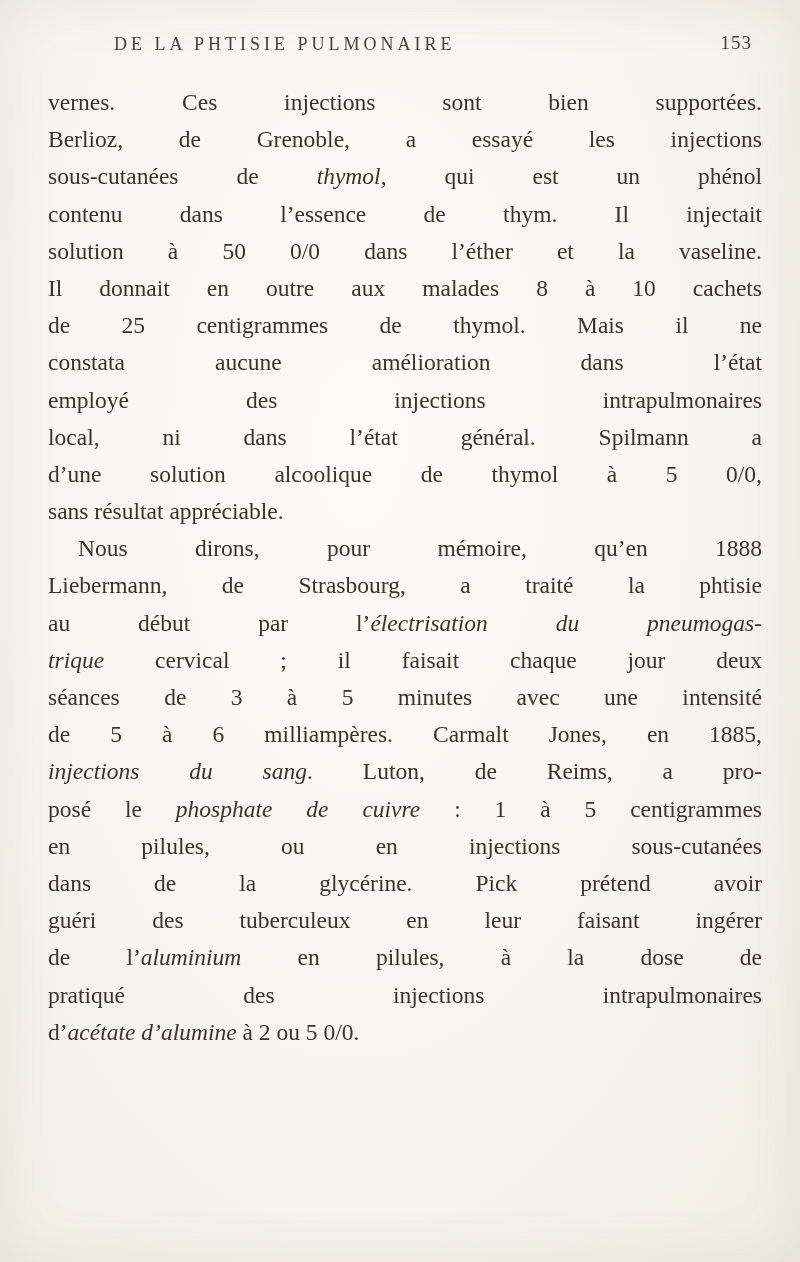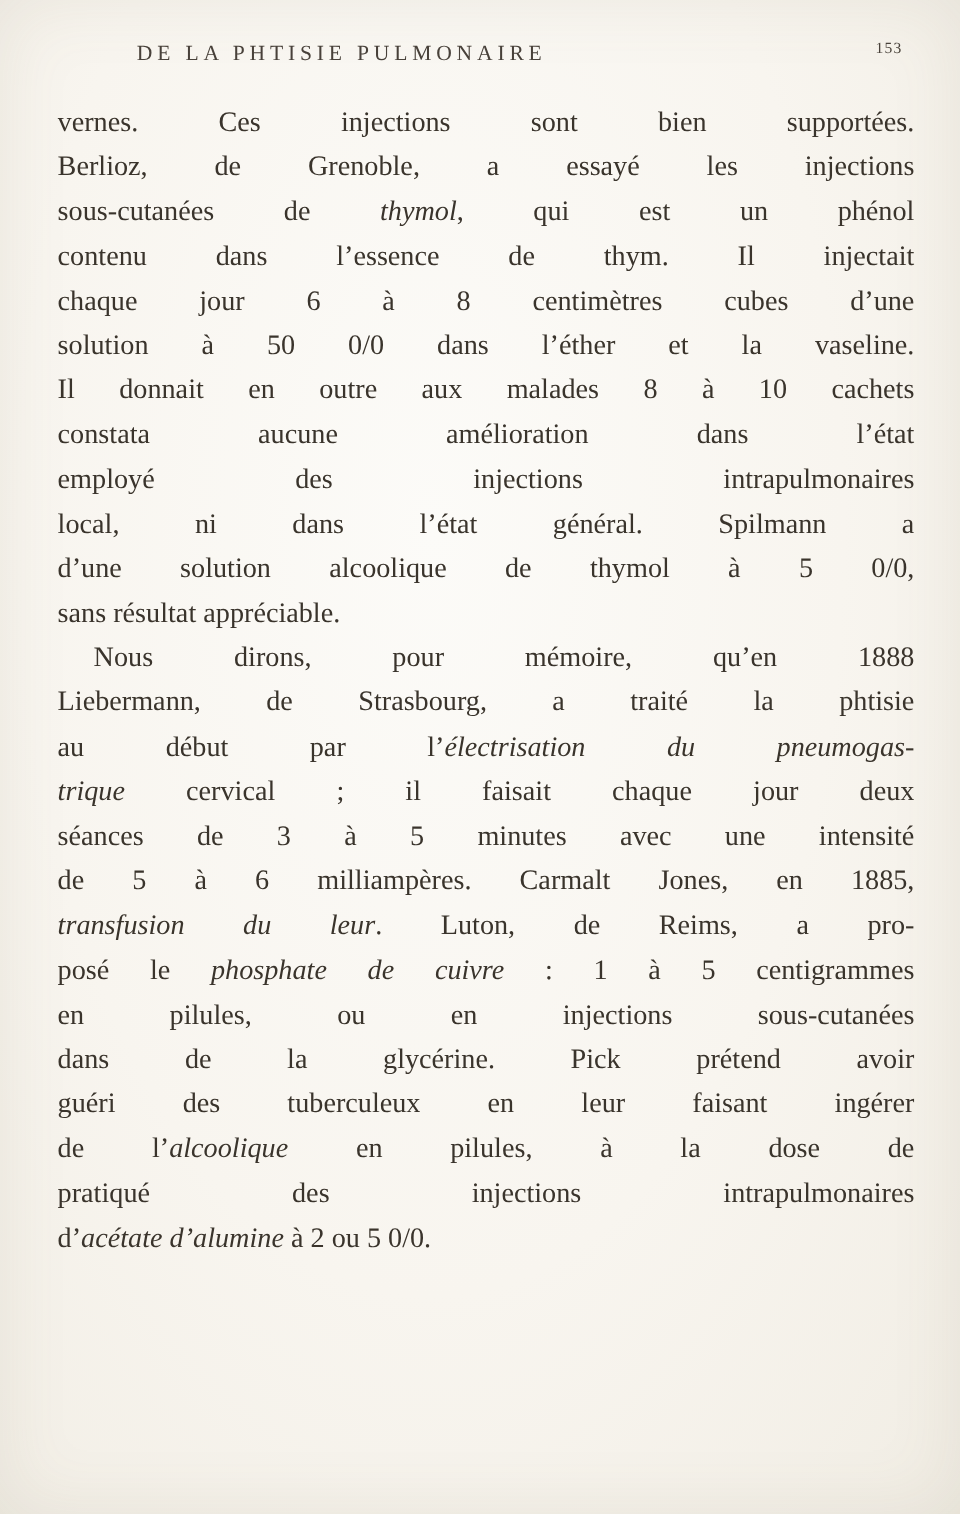--- a/index.html
+++ b/index.html
@@ -34,21 +34,21 @@
     position: absolute;
     left: 66px;
     top: 10px;
     letter-spacing: 4px;
     white-space: nowrap;
   }
   .page-number {
     position: absolute;
     right: 10px;
     top: 8px;
-    font-size: 13px;
+    font-size: 19px;
     letter-spacing: 1px;
   }
   .body-text {
     margin-top: 14px;
     font-size: 23.5px;
     color: #3a342c;
   }
   .line {
     height: 37.2px;
     line-height: 37.2px;
@@ -71,36 +71,36 @@
 <div class="page">
   <div class="header">
     <span class="running-title">DE LA PHTISIE PULMONAIRE</span>
     <span class="page-number">153</span>
   </div>
   <div class="body-text">
       <div class="line"><span>vernes. Ces injections sont bien supportées.</span></div>
       <div class="line"><span>Berlioz, de Grenoble, a essayé les injections</span></div>
       <div class="line"><span>sous-cutanées de </span><i>thymol</i><span>, qui est un phénol</span></div>
       <div class="line"><span>contenu dans l’essence de thym. Il injectait</span></div>
-      <div class="line"><span>chaque jour 6 à 8 centimètres cubes d’une</span></div>
       <div class="line"><span>solution à 50 0/0 dans l’éther et la vaseline.</span></div>
       <div class="line"><span>Il donnait en outre aux malades 8 à 10 cachets</span></div>
+      <div class="line"><span>de 25 centigrammes de thymol. Mais il ne</span></div>
       <div class="line"><span>constata aucune amélioration dans l’état</span></div>
       <div class="line"><span>employé des injections intrapulmonaires</span></div>
       <div class="line"><span>local, ni dans l’état général. Spilmann a</span></div>
       <div class="line"><span>d’une solution alcoolique de thymol à 5 0/0,</span></div>
       <div class="line last"><span>sans résultat appréciable.</span></div>
       <div class="line indent"><span>Nous dirons, pour mémoire, qu’en 1888</span></div>
       <div class="line"><span>Liebermann, de Strasbourg, a traité la phtisie</span></div>
       <div class="line"><span>au début par l’</span><i>électrisation du pneumogas-</i></div>
       <div class="line"><i>trique</i><span> cervical ; il faisait chaque jour deux</span></div>
       <div class="line"><span>séances de 3 à 5 minutes avec une intensité</span></div>
       <div class="line"><span>de 5 à 6 milliampères. Carmalt Jones, en 1885,</span></div>
-      <div class="line"><i>transfusion du leur</i><span>. Luton, de Reims, a pro-</span></div>
+      <div class="line"><i>injections du sang</i><span>. Luton, de Reims, a pro-</span></div>
       <div class="line"><span>posé le </span><i>phosphate de cuivre</i><span> : 1 à 5 centigrammes</span></div>
       <div class="line"><span>en pilules, ou en injections sous-cutanées</span></div>
       <div class="line"><span>dans de la glycérine. Pick prétend avoir</span></div>
       <div class="line"><span>guéri des tuberculeux en leur faisant ingérer</span></div>
-      <div class="line"><span>de l’</span><i>alcoolique</i><span> en pilules, à la dose de</span></div>
+      <div class="line"><span>de l’</span><i>aluminium</i><span> en pilules, à la dose de</span></div>
       <div class="line"><span>pratiqué des injections intrapulmonaires</span></div>
       <div class="line last"><span>d’</span><i>acétate d’alumine</i><span> à 2 ou 5 0/0.</span></div>
     </div>
 </div>
 
 </body></html>

